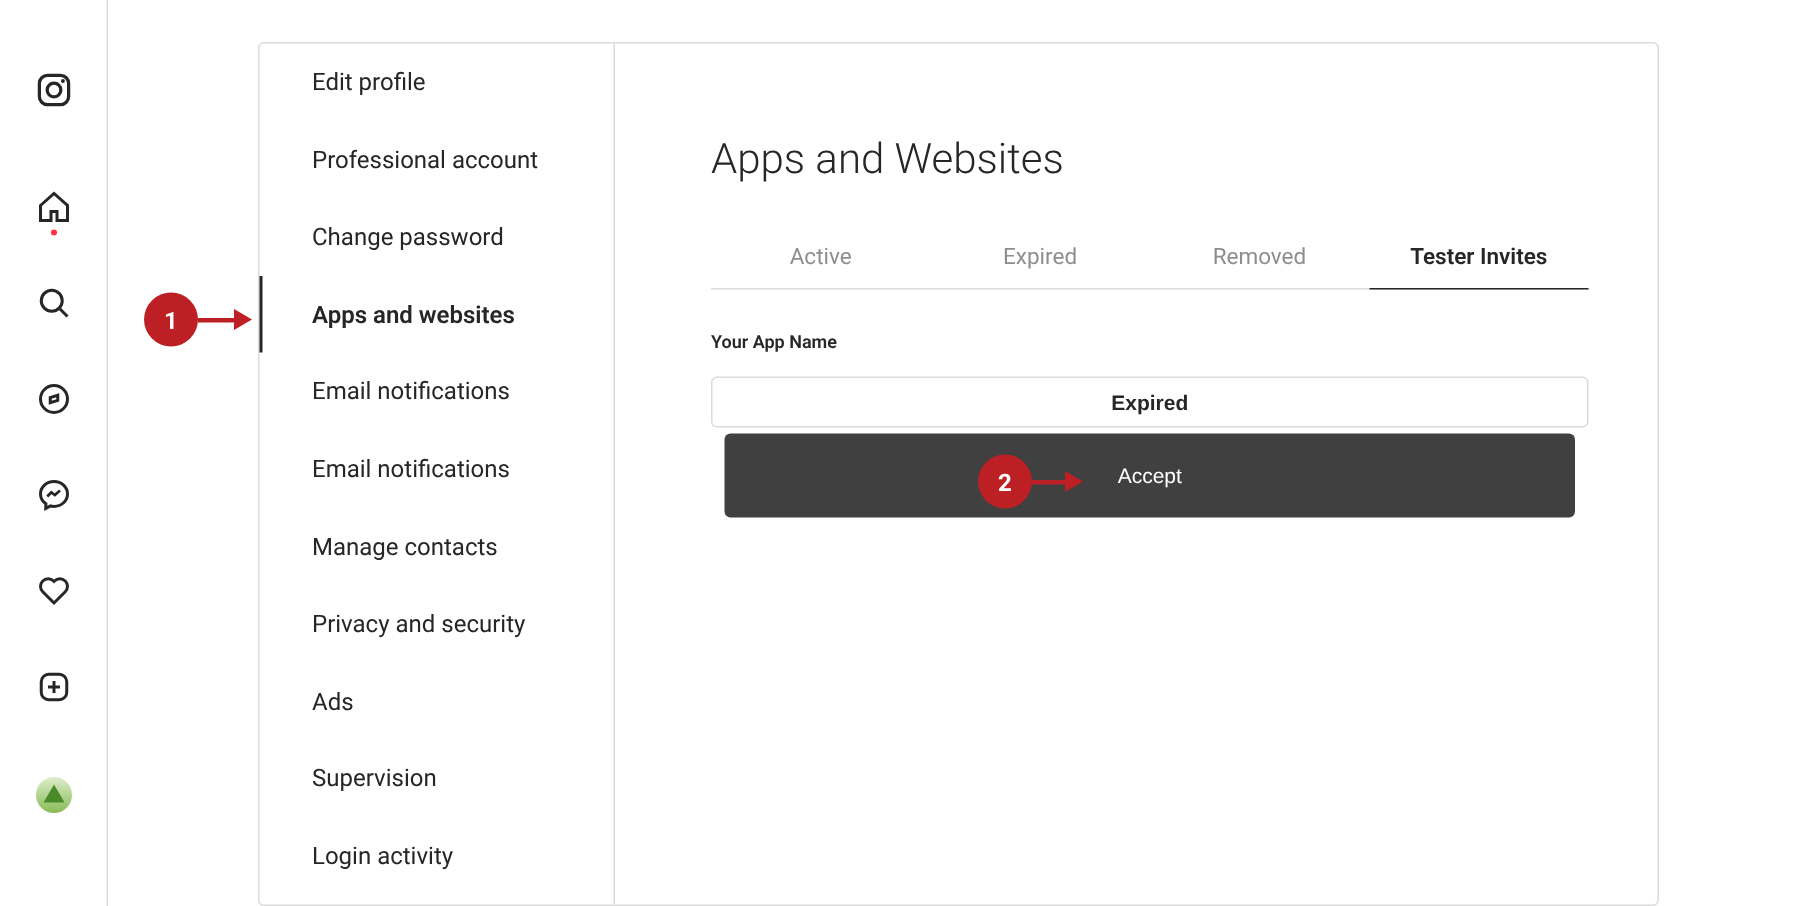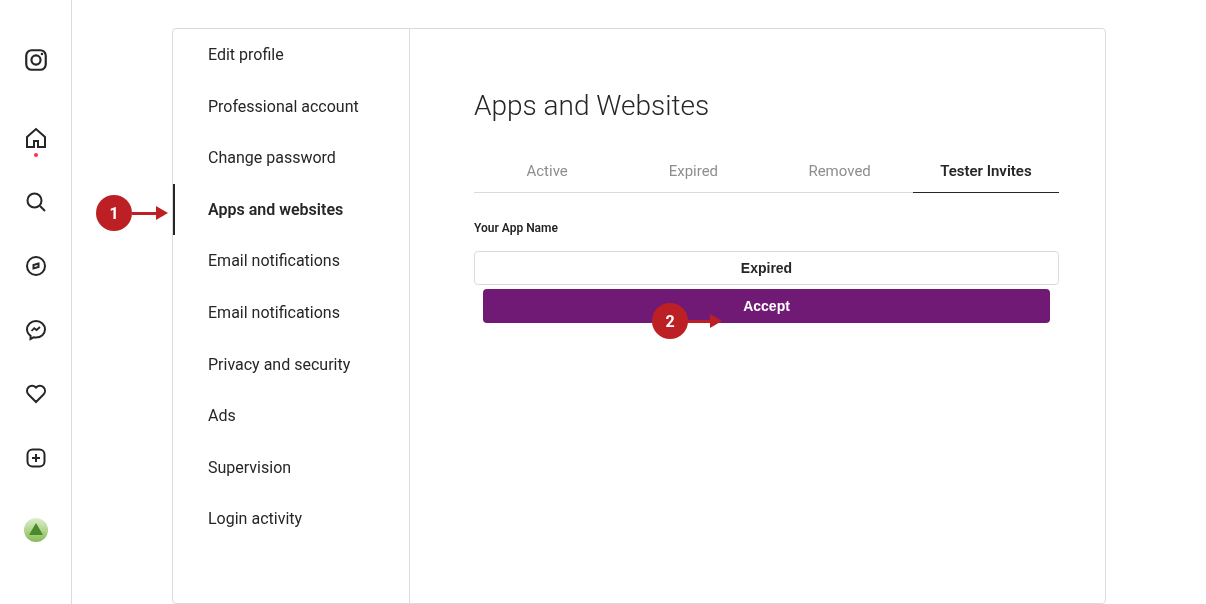--- a/index.html
+++ b/index.html
@@ -152,26 +152,26 @@
       padding: 8px 0;
       border-radius: 4px;
       cursor: pointer;
       margin-bottom: 4px;
     }
     .accept-btn {
       width: 97%;
       margin: 0 auto;
       display: block;
       border: none;
-      background: #701a75;
+      background: #404040;
       color: #fff;
       font-size: 14px;
-      font-weight: 700;
+      font-weight: 400;
       text-align: center;
-      padding: 9px 0;
+      padding: 20px 0;
       border-radius: 4px;
       cursor: pointer;
     }
     .callout {
       position: absolute;
       display: flex;
       align-items: center;
       z-index: 10;
     }
     .callout-badge {
@@ -262,20 +262,21 @@
 </div>
 
 <div class="settings-card">
   <div class="sidebar">
     <div class="sidebar-item"><span>Edit profile</span></div>
     <div class="sidebar-item"><span>Professional account</span></div>
     <div class="sidebar-item"><span>Change password</span></div>
     <div class="sidebar-item active"><span>Apps and websites</span></div>
     <div class="sidebar-item"><span>Email notifications</span></div>
     <div class="sidebar-item"><span>Email notifications</span></div>
+    <div class="sidebar-item"><span>Manage contacts</span></div>
     <div class="sidebar-item"><span>Privacy and security</span></div>
     <div class="sidebar-item"><span>Ads</span></div>
     <div class="sidebar-item"><span>Supervision</span></div>
     <div class="sidebar-item"><span>Login activity</span></div>
   </div>
 
   <div class="main">
     <h1 class="page-title">Apps and Websites</h1>
 
     <div class="tabs">

